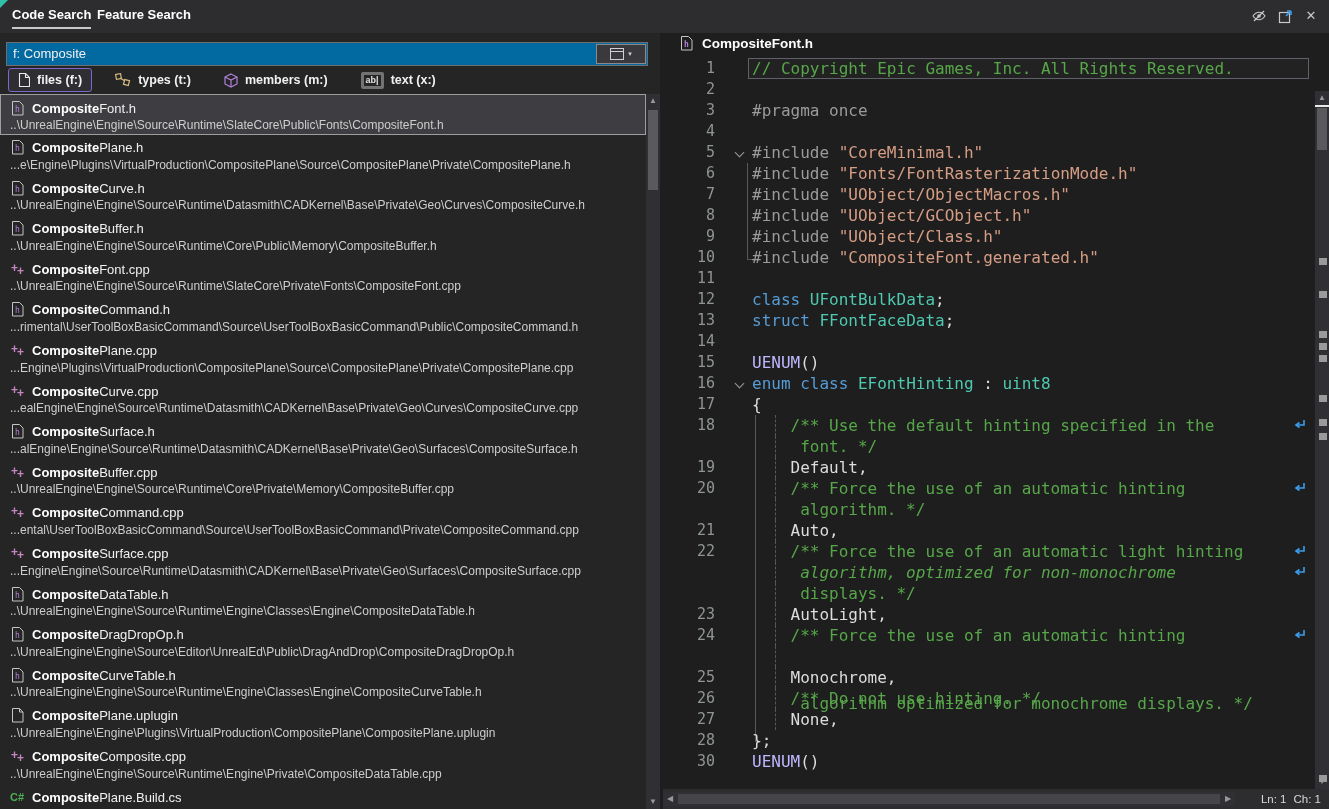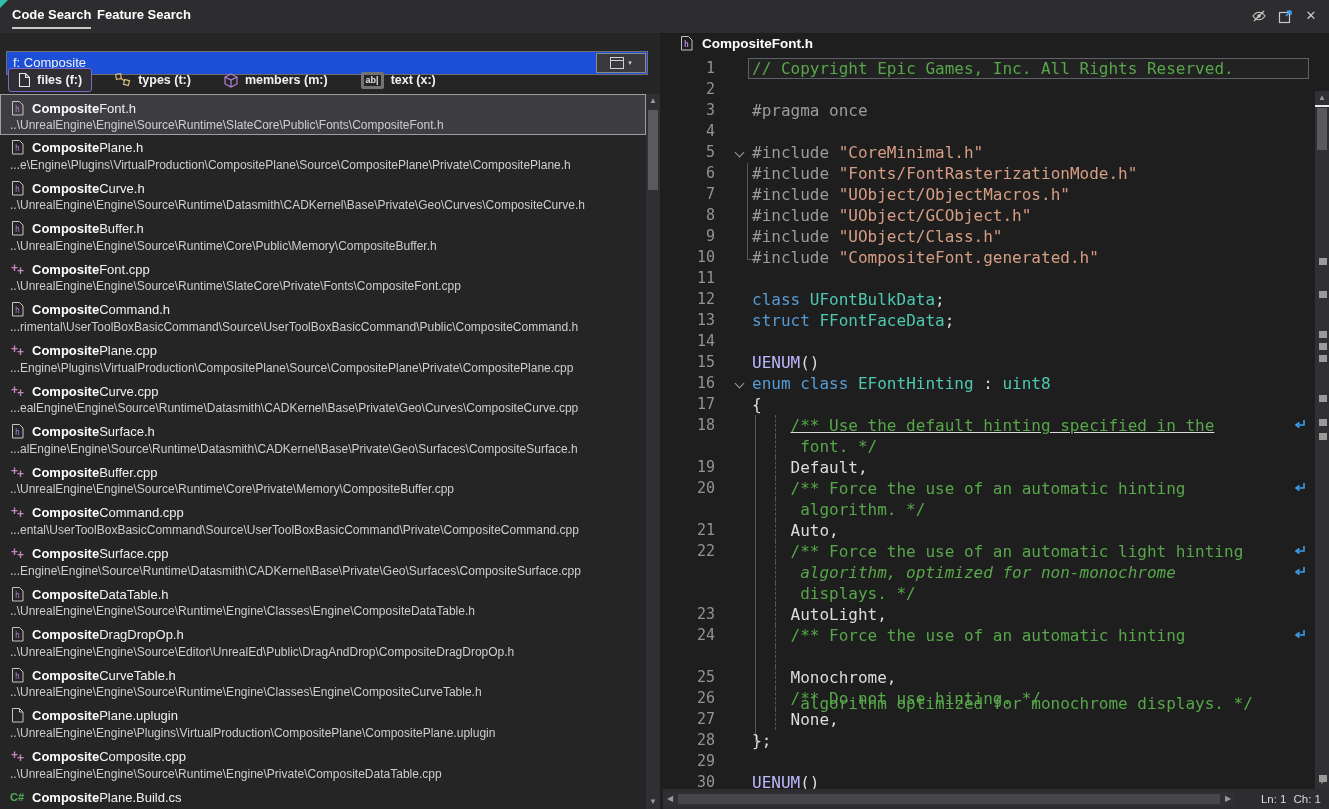--- a/index.html
+++ b/index.html
@@ -14,21 +14,21 @@
   .corner-accent{position:absolute;top:0;left:0;width:0;height:0;border-top:8px solid #2fc0a8;border-right:8px solid transparent}
   .tab{position:absolute;top:7px;font-weight:bold;font-size:13px;color:#ffffff;padding-bottom:5px;cursor:default}
   .tab.active{border-bottom:2px solid #c8c8c8}
   .tab1{left:12px}.tab2{left:97px}
   .win-icons{position:absolute;top:8px;right:10px;display:flex;gap:10px;align-items:center}
   .win-icons .wi{width:16px;height:16px;display:flex;align-items:center;justify-content:center;color:#c8c8c8}
   .close-x{font-size:13px;color:#c8c8c8;line-height:16px}
 
   
   .left-pane{position:absolute;top:33px;left:0;width:660px;bottom:0;background:#252526}
-  .search-row{position:absolute;top:18px;left:6px;width:642px;height:24px;display:flex;box-sizing:border-box;border:1px solid #6e6e6e;background:#1d4ed8}
+  .search-row{position:absolute;top:9px;left:6px;width:642px;height:24px;display:flex;box-sizing:border-box;border:1px solid #6e6e6e;background:#0369a1}
   .search-text{flex:1;font-size:13px;line-height:22px;padding-left:6px;color:#f1f1f1;white-space:nowrap;overflow:hidden}
   .layout-btn{width:48px;display:flex;align-items:center;justify-content:center;gap:4px;border:1px solid #8a8a8a;margin:1px;background:#3a3a3e;cursor:default}
   .layout-btn .caret{font-size:7px;color:#d0d0d0}
 
   .chips-row{position:absolute;top:35px;left:8px;height:24px;display:flex;gap:13px;align-items:center}
   .chip{display:inline-flex;align-items:center;gap:7px;height:22px;padding:0 9px;font-size:12.5px;font-weight:bold;color:#f1f1f1;border:1px solid transparent;border-radius:3px;white-space:nowrap}
   .chip.selected{border-color:#7b68c9;background:#2f2f33}
   .chip .ab-box{font-size:9px;font-weight:bold;color:#e0e0e0;border:3px solid #737373;border-radius:2px;padding:0 2px;line-height:11px}
 
   
@@ -378,21 +378,21 @@
       <div class="crow"><div class="g-inc"></div><span class="ln">8</span><span class="foldc"></span><span class="ccode"><span class="p">#include </span><span class="s">"UObject/GCObject.h"</span></span></div>
       <div class="crow"><div class="g-inc"></div><span class="ln">9</span><span class="foldc"></span><span class="ccode"><span class="p">#include </span><span class="s">"UObject/Class.h"</span></span></div>
       <div class="crow"><div class="g-inc end"></div><span class="ln">10</span><span class="foldc"></span><span class="ccode"><span class="p">#include </span><span class="s">"CompositeFont.generated.h"</span></span></div>
       <div class="crow"><span class="ln">11</span><span class="foldc"></span><span class="ccode"></span></div>
       <div class="crow"><span class="ln">12</span><span class="foldc"></span><span class="ccode"><span class="k">class </span><span class="t">UFontBulkData</span><span class="d">;</span></span></div>
       <div class="crow"><span class="ln">13</span><span class="foldc"></span><span class="ccode"><span class="k">struct </span><span class="t">FFontFaceData</span><span class="d">;</span></span></div>
       <div class="crow"><span class="ln">14</span><span class="foldc"></span><span class="ccode"></span></div>
       <div class="crow"><span class="ln">15</span><span class="foldc"></span><span class="ccode"><span class="m">UENUM</span><span class="d">()</span></span></div>
       <div class="crow"><span class="ln">16</span><span class="foldc"><span class="chev"></span></span><span class="ccode"><span class="k">enum class </span><span class="t">EFontHinting</span><span class="d"> : </span><span class="t">uint8</span></span></div>
       <div class="crow"><span class="ln">17</span><span class="foldc"></span><span class="ccode"><span class="d">{</span></span></div>
-      <div class="crow"><div class="g-brace"></div><div class="g-dash"></div><span class="ln">18</span><span class="foldc"></span><span class="ccode" style="padding-left: 38.52px; text-decoration: underline;"><span class="c">/** Use the default hinting specified in the</span><span class="wrapico"><svg width="13" height="14" viewBox="0 0 13 14">
+      <div class="crow"><div class="g-brace"></div><div class="g-dash"></div><span class="ln">18</span><span class="foldc"></span><span class="ccode" style="padding-left: 38.52px;"><span class="c">/** Use the default hinting specified in the</span><span class="wrapico"><svg width="13" height="14" viewBox="0 0 13 14">
               <path d="M11 2 v5 H4" fill="none" stroke="#3b9ded" stroke-width="1.6"></path>
               <path d="M6.5 4.5 L3 7 L6.5 9.5" fill="none" stroke="#3b9ded" stroke-width="1.6"></path>
             </svg></span></span></div>
       <div class="crow"><div class="g-brace"></div><div class="g-dash"></div><span class="ln"></span><span class="foldc"></span><span class="ccode" style="padding-left: 48.15px;"><span class="c">font. */</span></span></div>
       <div class="crow"><div class="g-brace"></div><div class="g-dash"></div><span class="ln">19</span><span class="foldc"></span><span class="ccode" style="padding-left: 38.52px;"><span class="d">Default,</span></span></div>
       <div class="crow"><div class="g-brace"></div><div class="g-dash"></div><span class="ln">20</span><span class="foldc"></span><span class="ccode" style="padding-left: 38.52px;"><span class="c">/** Force the use of an automatic hinting</span><span class="wrapico"><svg width="13" height="14" viewBox="0 0 13 14">
               <path d="M11 2 v5 H4" fill="none" stroke="#3b9ded" stroke-width="1.6"></path>
               <path d="M6.5 4.5 L3 7 L6.5 9.5" fill="none" stroke="#3b9ded" stroke-width="1.6"></path>
             </svg></span></span></div>
       <div class="crow"><div class="g-brace"></div><div class="g-dash"></div><span class="ln"></span><span class="foldc"></span><span class="ccode" style="padding-left: 48.15px;"><span class="c">algorithm. */</span></span></div>
@@ -409,21 +409,20 @@
       <div class="crow"><div class="g-brace"></div><div class="g-dash"></div><span class="ln">23</span><span class="foldc"></span><span class="ccode" style="padding-left: 38.52px;"><span class="d">AutoLight,</span></span></div>
       <div class="crow"><div class="g-brace"></div><div class="g-dash"></div><span class="ln">24</span><span class="foldc"></span><span class="ccode" style="padding-left: 38.52px;"><span class="c">/** Force the use of an automatic hinting</span><span class="wrapico"><svg width="13" height="14" viewBox="0 0 13 14">
               <path d="M11 2 v5 H4" fill="none" stroke="#3b9ded" stroke-width="1.6"></path>
               <path d="M6.5 4.5 L3 7 L6.5 9.5" fill="none" stroke="#3b9ded" stroke-width="1.6"></path>
             </svg></span></span></div>
       <div class="crow"><div class="g-brace"></div><div class="g-dash"></div><span class="ln"></span><span class="foldc"></span><span class="ccode" style="padding-left: 48.15px; margin-top: 47px;"><span class="c">algorithm optimized for monochrome displays. */</span></span></div>
       <div class="crow"><div class="g-brace"></div><div class="g-dash"></div><span class="ln">25</span><span class="foldc"></span><span class="ccode" style="padding-left: 38.52px;"><span class="d">Monochrome,</span></span></div>
       <div class="crow"><div class="g-brace"></div><div class="g-dash"></div><span class="ln">26</span><span class="foldc"></span><span class="ccode" style="padding-left: 38.52px;"><span class="c">/** Do not use hinting. */</span></span></div>
       <div class="crow"><div class="g-brace"></div><div class="g-dash"></div><span class="ln">27</span><span class="foldc"></span><span class="ccode" style="padding-left: 38.52px;"><span class="d">None,</span></span></div>
       <div class="crow"><div class="g-brace end"></div><span class="ln">28</span><span class="foldc"></span><span class="ccode"><span class="d">};</span></span></div>
-      <div class="crow"><span class="ln">29</span><span class="foldc"></span><span class="ccode"></span></div>
       <div class="crow"><span class="ln">30</span><span class="foldc"></span><span class="ccode"><span class="m">UENUM</span><span class="d">()</span></span></div>
     </div>
 
   <div class="vsb edit-sb">
     <div class="arrow" style="top:0">▲</div>
     <div class="posline" style="top:14px"></div>
     <div class="thumb" style="top:17px;height:42px"></div>
     <div class="arrow" style="bottom:0">▼</div>
   <div class="mark" style="top: 167px;"></div>
       <div class="mark" style="top: 200px;"></div>

